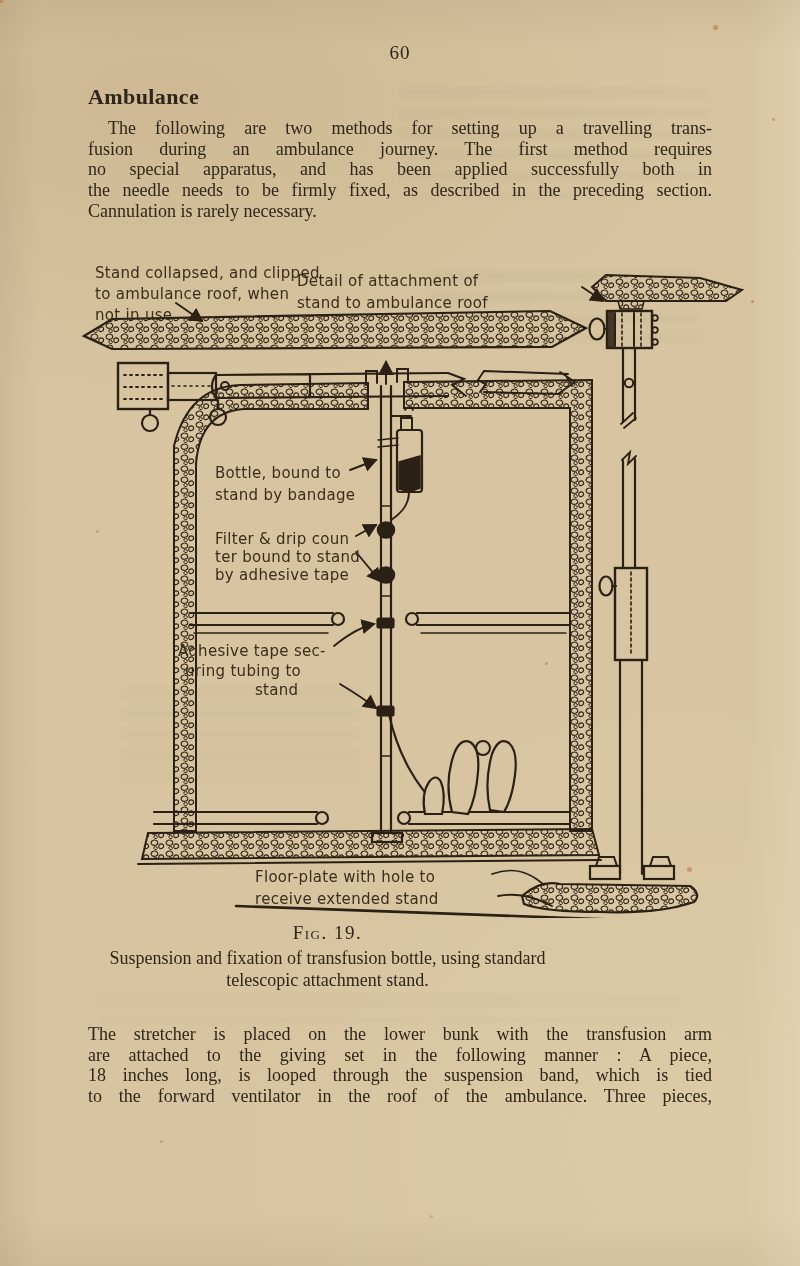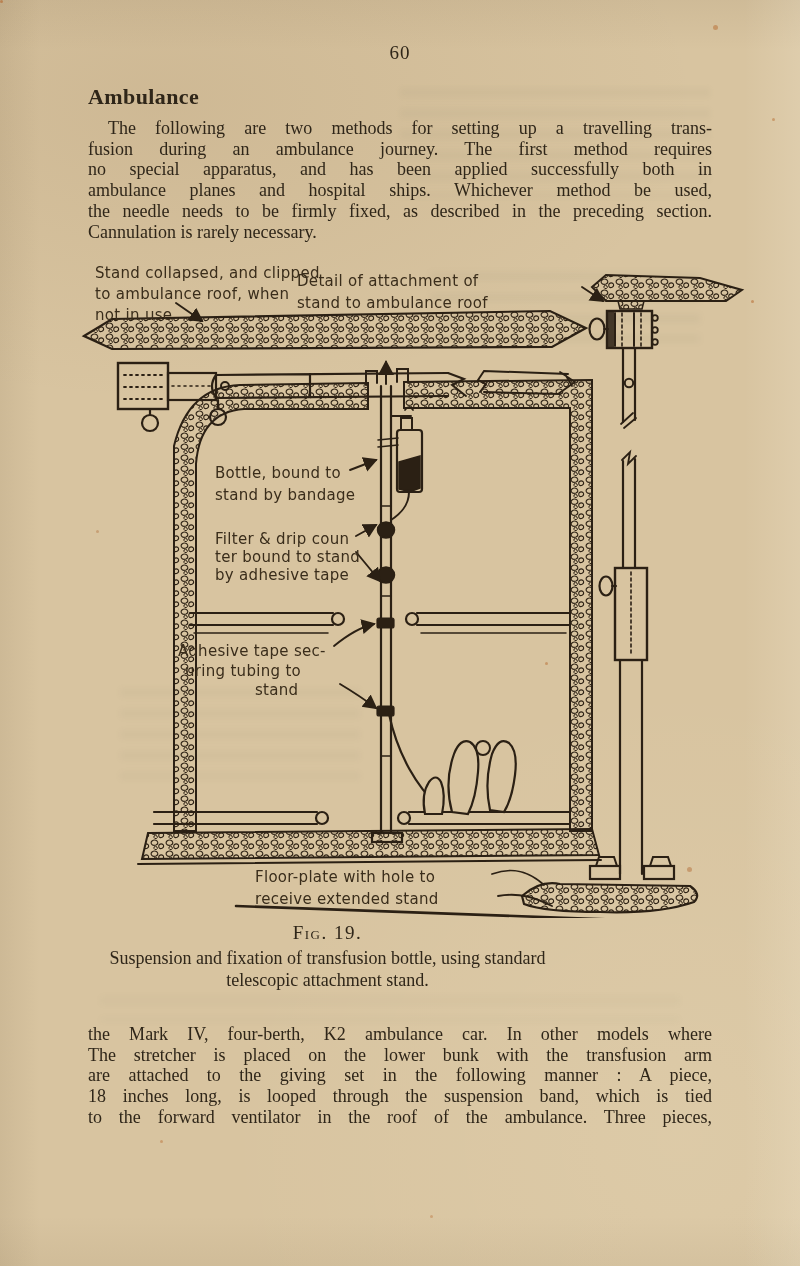--- a/index.html
+++ b/index.html
@@ -47,21 +47,20 @@
 <div class="ghost" style="left:100px;top:996px;width:580px;height:26px;opacity:.3;"></div>
 <div class="specks"></div>
 
 <div class="abs page-number">60</div>
 <div class="abs heading">Ambulance</div>
 
 <div class="abs para" id="para1">
   <div class="line first">The following are two methods for setting up a travelling trans-</div>
   <div class="line">fusion during an ambulance journey.  The first method requires</div>
   <div class="line">no special apparatus, and has been applied successfully both in</div>
-  <div class="line">ambulance planes and hospital ships.  Whichever method be used,</div>
   <div class="line"><span class="it">the needle needs to be firmly fixed</span><span>, as described in the preceding section.</span></div>
   <div class="line last">Cannulation is rarely necessary.</div>
 </div>
 
 <svg class="abs" style="top:256px;left:0;" width="800" height="662" viewBox="0 0 800 662">
   <defs>
     <pattern id="peb" width="15" height="11" patternUnits="userSpaceOnUse">
       <path d="M2,2 q2.5,-2 5,0 q2,2.5 -1,4 q-3.5,1 -4.5,-1 q-1,-1.5 .5,-3 z" fill="none" stroke="#2d2114" stroke-width="1.1"></path>
       <path d="M9,6 q2,-2 4,-.5 q1.5,2 -.5,3.5 q-2.5,1.5 -3.5,-.5 q-.5,-1.5 0,-2.5 z" fill="none" stroke="#2d2114" stroke-width="1.1"></path>
       <path d="M4,8 q1.5,-1.5 3,0 q1,1.5 -.5,2.5 q-2,.5 -2.5,-1 z" fill="none" stroke="#2d2114" stroke-width="1"></path>
@@ -209,18 +208,17 @@
     <text x="255" y="626">Floor-plate with hole to</text>
     <text x="255" y="648">receive extended stand</text>
   </g>
 </svg>
 
 <div class="abs figlabel">Fig. 19.</div>
 <div class="abs figcap" id="figcap1">Suspension and fixation of transfusion bottle, using standard</div>
 <div class="abs figcap" id="figcap2">telescopic attachment stand.</div>
 
 <div class="abs para" id="para2">
-  <div class="line">the Mark IV, four-berth, K2 ambulance car.  In other models where</div>
   <div class="line">The stretcher is placed on the lower bunk with the transfusion arm</div>
   <div class="line">are attached to the giving set in the following manner :  A piece,</div>
   <div class="line">18 inches long, is looped through the suspension band, which is tied</div>
   <div class="line">to the forward ventilator in the roof of the ambulance.  Three pieces,</div>
 </div>
 
 </body></html>

